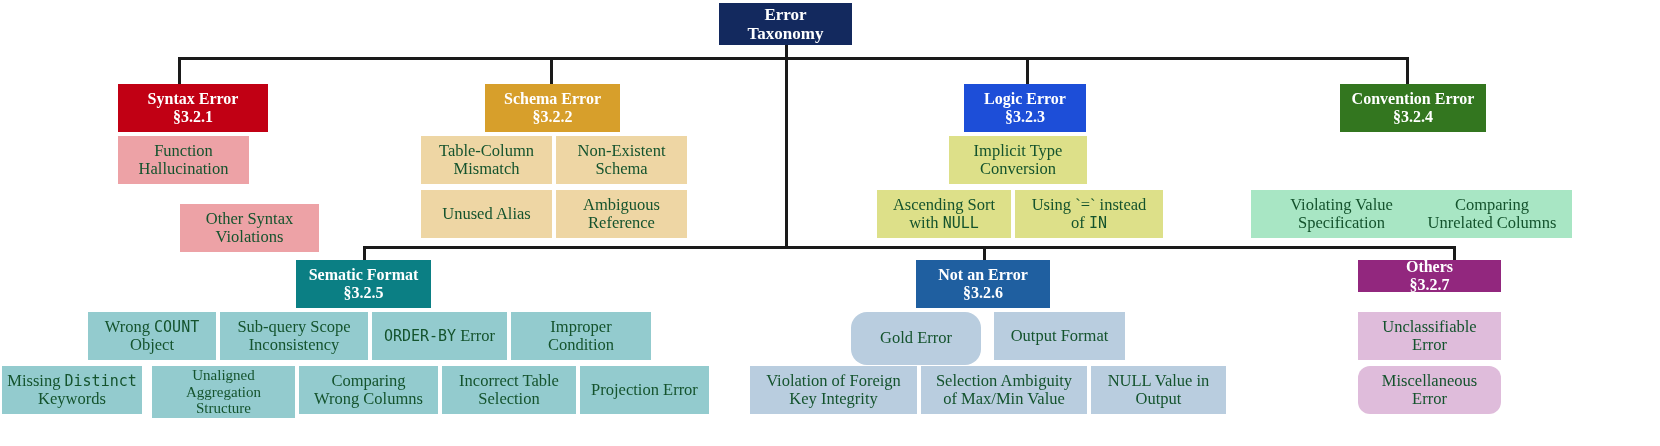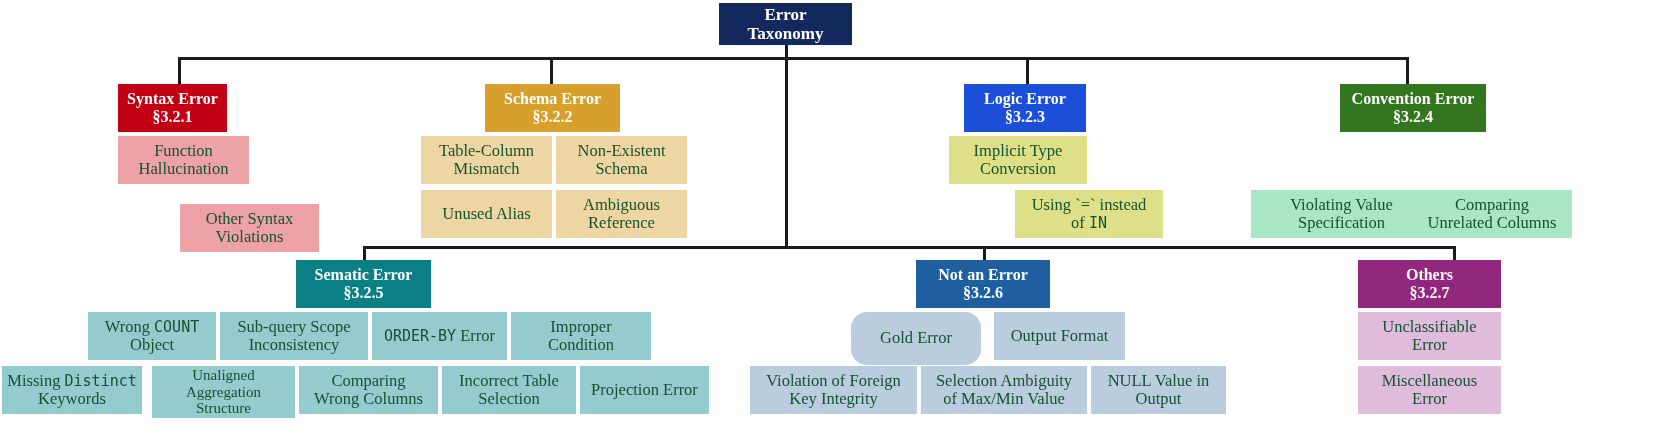--- a/index.html
+++ b/index.html
@@ -33,21 +33,21 @@
   <div class="ln h" style="left:363px;top:246px;width:1093px;"></div>
   <div class="ln v" style="left:363px;top:246px;height:14px;"></div>
   <div class="ln v" style="left:983px;top:246px;height:14px;"></div>
   <div class="ln v" style="left:1453px;top:246px;height:14px;"></div>
 
   <div class="node root" style="left:719px;top:3px;width:133px;height:42px;background:#13295e;">
     <span>Error</span>
     <span>Taxonomy</span>
   </div>
 
-  <div class="node cat" style="left:118px;top:84px;width:109px;height:48px;background:#c10014;">
+  <div class="node cat" style="left:118px;top:84px;width:150px;height:48px;background:#c10014;">
     <span>Syntax Error</span>
     <span>§3.2.1</span>
   </div>
   <div class="node leaf" style="left:118px;top:136px;width:131px;height:48px;background:#eda2a6;">
     <span>Function</span>
     <span>Hallucination</span>
   </div>
   <div class="node leaf" style="left:180px;top:204px;width:139px;height:48px;background:#eda2a6;">
     <span>Other Syntax</span>
     <span>Violations</span>
@@ -74,40 +74,44 @@
   </div>
 
   <div class="node cat" style="left:964px;top:84px;width:122px;height:48px;background:#1d4ed8;">
     <span>Logic Error</span>
     <span>§3.2.3</span>
   </div>
   <div class="node leaf" style="left:949px;top:136px;width:138px;height:48px;background:#dde089;">
     <span>Implicit Type</span>
     <span>Conversion</span>
   </div>
+  <div class="node leaf" style="left:877px;top:190px;width:134px;height:48px;background:#dde089;">
+    <span>Ascending Sort</span>
+    <span><span>with </span><span class="mono">NULL</span></span>
+  </div>
   <div class="node leaf" style="left:1015px;top:190px;width:148px;height:48px;background:#dde089;">
     <span>Using `=` instead</span>
     <span><span>of </span><span class="mono">IN</span></span>
   </div>
 
   <div class="node cat" style="left:1340px;top:84px;width:146px;height:48px;background:#33761f;">
     <span>Convention Error</span>
     <span>§3.2.4</span>
   </div>
   <div class="node leaf" style="left:1251px;top:190px;width:181px;height:48px;background:#a8e6c4;">
     <span>Violating Value</span>
     <span>Specification</span>
   </div>
   <div class="node leaf" style="left:1412px;top:190px;width:160px;height:48px;background:#a8e6c4;">
     <span>Comparing</span>
     <span>Unrelated Columns</span>
   </div>
 
   <div class="node cat" style="left:296px;top:260px;width:135px;height:48px;background:#0b7f84;">
-    <span>Sematic Error</span>
+    <span>Sematic Format</span>
     <span>§3.2.5</span>
   </div>
   <div class="node leaf" style="left:88px;top:312px;width:128px;height:48px;background:#93cbce;">
     <span><span>Wrong </span><span class="mono">COUNT</span></span>
     <span>Object</span>
   </div>
   <div class="node leaf" style="left:220px;top:312px;width:148px;height:48px;background:#93cbce;">
     <span>Sub-query Scope</span>
     <span>Inconsistency</span>
   </div>
@@ -155,26 +159,26 @@
   </div>
   <div class="node leaf" style="left:921px;top:366px;width:166px;height:48px;background:#b9cddf;">
     <span>Selection Ambiguity</span>
     <span>of Max/Min Value</span>
   </div>
   <div class="node leaf" style="left:1091px;top:366px;width:135px;height:48px;background:#b9cddf;">
     <span>NULL Value in</span>
     <span>Output</span>
   </div>
 
-  <div class="node cat" style="left:1358px;top:260px;width:143px;height:48px;background:#92277e;">
+  <div class="node cat" style="left:1358px;top:260px;width:143px;height:32px;background:#92277e;">
     <span>Others</span>
     <span>§3.2.7</span>
   </div>
   <div class="node leaf" style="left:1358px;top:312px;width:143px;height:48px;background:#dfbcdb;">
     <span>Unclassifiable</span>
     <span>Error</span>
   </div>
-  <div class="node leaf" style="left:1358px;top:366px;width:143px;height:48px;background:#dfbcdb;">
+  <div class="node leaf" style="left:1358px;top:366px;width:143px;height:48px;background:#dfbcdb;border-radius:12px;">
     <span>Miscellaneous</span>
     <span>Error</span>
   </div>
 
 </div>
 
 </body></html>

